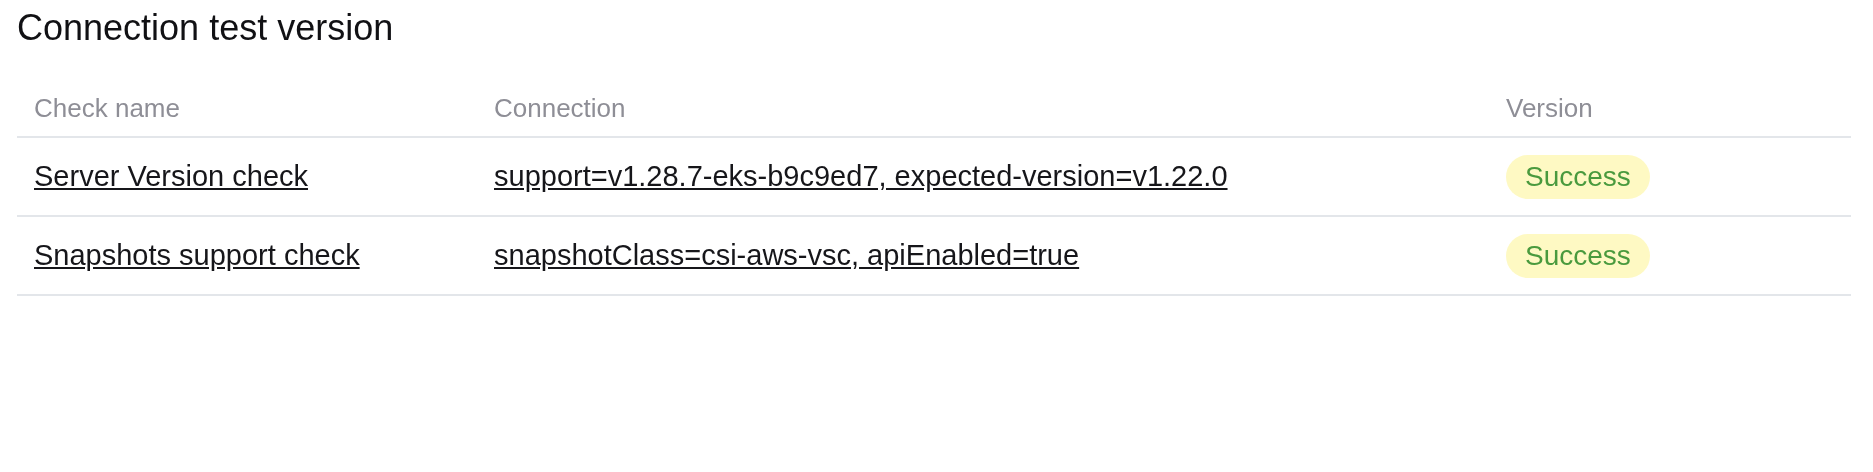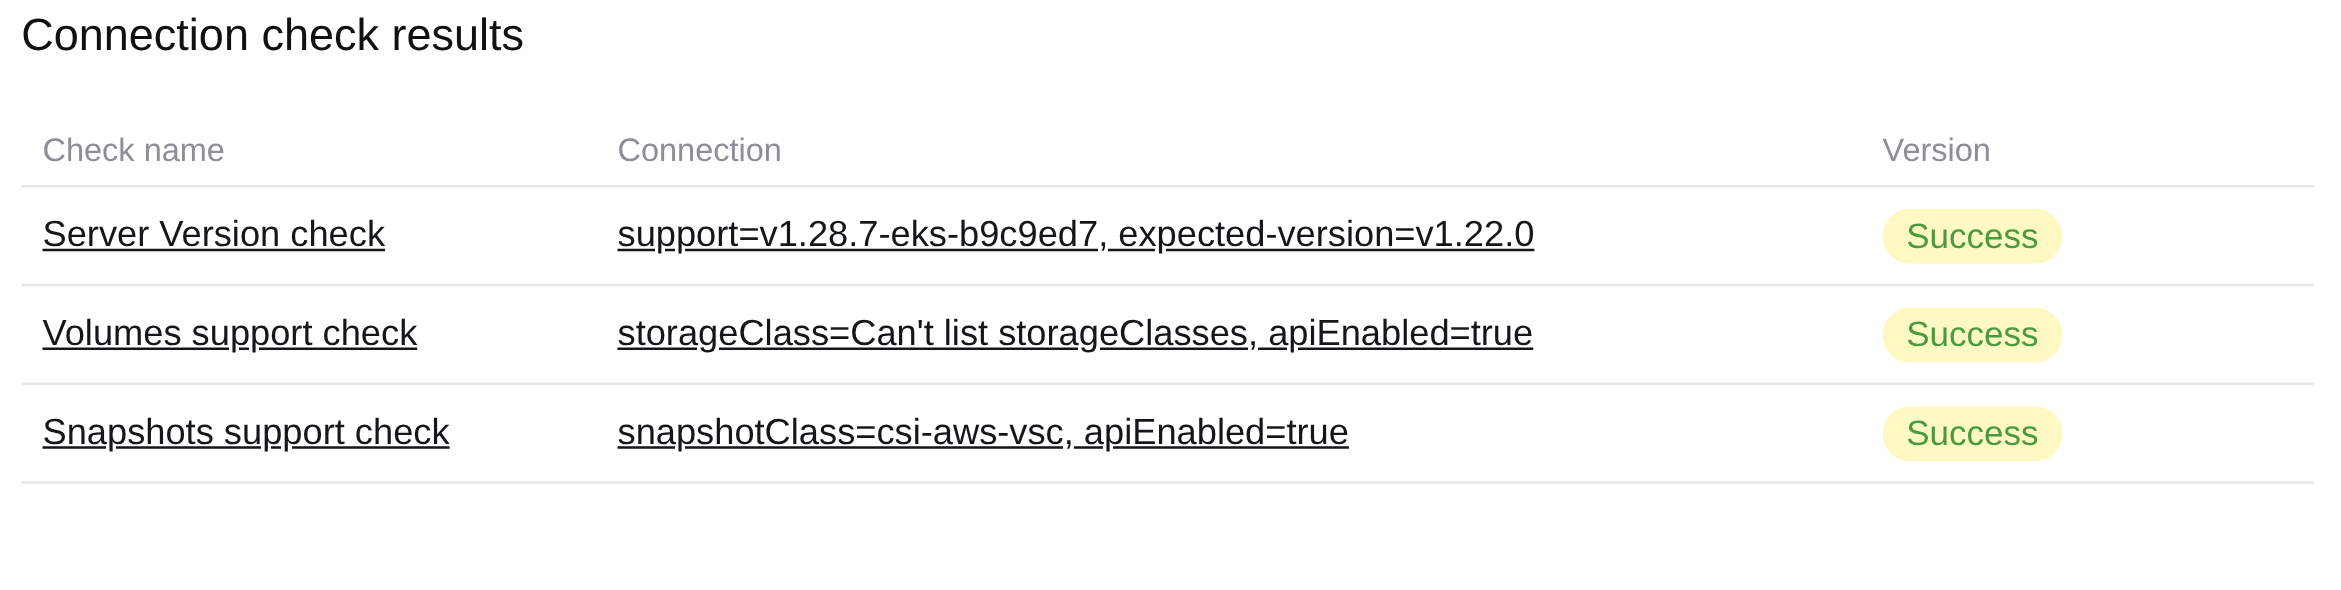--- a/index.html
+++ b/index.html
@@ -23,21 +23,21 @@
     top: 6px;
     font-size: 36px;
     line-height: 44px;
     font-weight: 400;
     color: #111114;
     margin: 0;
   }
   table.results {
     position: absolute;
     left: 17px;
-    top: 92px;
+    top: 80px;
     width: 1834px;
     border-collapse: collapse;
     table-layout: fixed;
   }
   table.results th, table.results td {
     text-align: left;
     padding: 0 0 0 17px;
     vertical-align: middle;
   }
   table.results thead th {
@@ -66,21 +66,21 @@
     border-radius: 22px;
     background: #fef9c3;
     color: #4a9a3e;
     font-size: 28px;
   }
 </style>
 </head>
 <body>
 
 <div class="page">
-  <h1 class="title">Connection check results</h1>
+  <h1 class="title">Connection test version</h1>
 
   <table class="results">
     <colgroup>
       <col class="c-name">
       <col class="c-desc">
       <col class="c-result">
     </colgroup>
     <thead>
       <tr>
         <th>Check name</th>
@@ -88,24 +88,19 @@
         <th>Version</th>
       </tr>
     </thead>
     <tbody>
       <tr>
         <td>Server Version check</td>
         <td>support=v1.28.7-eks-b9c9ed7, expected-version=v1.22.0</td>
         <td><span class="badge">Success</span></td>
       </tr>
       <tr>
-        <td>Volumes support check</td>
-        <td>storageClass=Can't list storageClasses, apiEnabled=true</td>
-        <td><span class="badge">Success</span></td>
-      </tr>
-      <tr>
         <td>Snapshots support check</td>
         <td>snapshotClass=csi-aws-vsc, apiEnabled=true</td>
         <td><span class="badge">Success</span></td>
       </tr>
     </tbody>
   </table>
 </div>
 
 </body></html>

